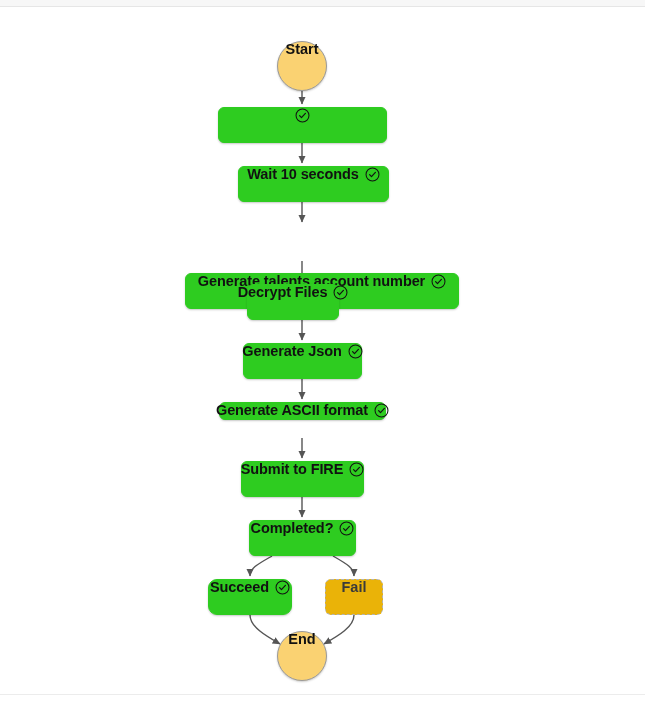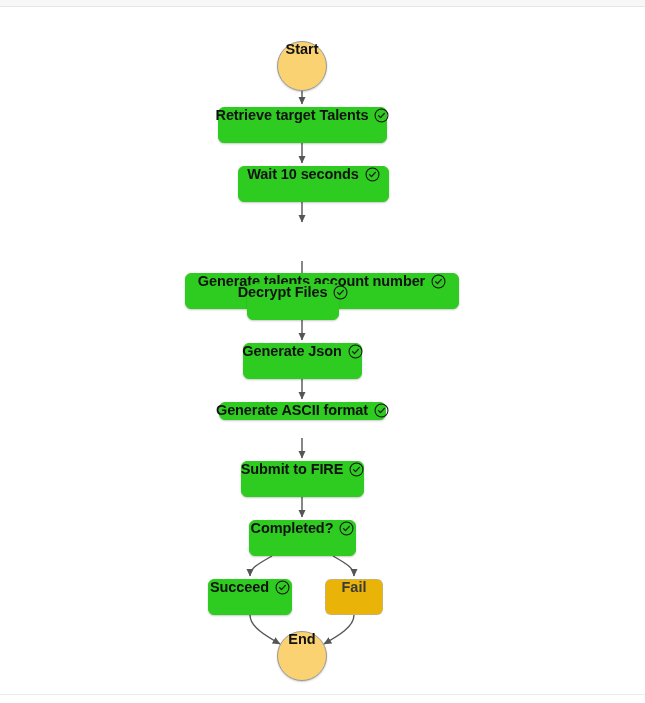--- a/index.html
+++ b/index.html
@@ -139,21 +139,20 @@
       <path d="M250,607 C250,619 266,628 280,636"></path>
       <path d="M354,607 C354,619 338,628 324,636"></path>
     </g>
   </svg>
 
   <div class="node node-terminal" style="left:277px; top:33px; width:50px; height:50px;">
     <span class="node-label">Start</span>
   </div>
 
   <div class="node node-task" style="left:218px; top:99px; width:169px; height:36px;">
-    <span class="node-label">Retrieve target Talents</span>
     <span class="check-icon">
       <svg viewBox="0 0 16 16">
           <circle cx="8" cy="8" r="6.9" fill="none" stroke="#111111" stroke-width="1.1"></circle>
           <path d="M4.9 8.2 L6.9 10.3 L11.1 5.8" fill="none" stroke="#111111" stroke-width="1.3" stroke-linecap="round" stroke-linejoin="round"></path>
         </svg>
     </span>
   </div>
 
   <div class="node node-task" style="left:238px; top:158px; width:151px; height:36px;">
     <span class="node-label">Wait 10 seconds</span>
@@ -218,21 +217,21 @@
   <div class="node node-task" style="left:241px; top:453px; width:123px; height:36px;">
     <span class="node-label">Submit to FIRE</span>
     <span class="check-icon">
       <svg viewBox="0 0 16 16">
           <circle cx="8" cy="8" r="6.9" fill="none" stroke="#111111" stroke-width="1.1"></circle>
           <path d="M4.9 8.2 L6.9 10.3 L11.1 5.8" fill="none" stroke="#111111" stroke-width="1.3" stroke-linecap="round" stroke-linejoin="round"></path>
         </svg>
     </span>
   </div>
 
-  <div class="node node-task" style="left:208px; top:571px; width:84px; height:36px;">
+  <div class="node node-task" style="left:208px; top:571px; width:84px; height:36px;border-radius:9px;">
     <span class="node-label">Succeed</span>
     <span class="check-icon">
       <svg viewBox="0 0 16 16">
           <circle cx="8" cy="8" r="6.9" fill="none" stroke="#111111" stroke-width="1.1"></circle>
           <path d="M4.9 8.2 L6.9 10.3 L11.1 5.8" fill="none" stroke="#111111" stroke-width="1.3" stroke-linecap="round" stroke-linejoin="round"></path>
         </svg>
     </span>
   </div>
 
   <div class="node node-skipped" style="left:325px; top:571px; width:58px; height:36px;">

